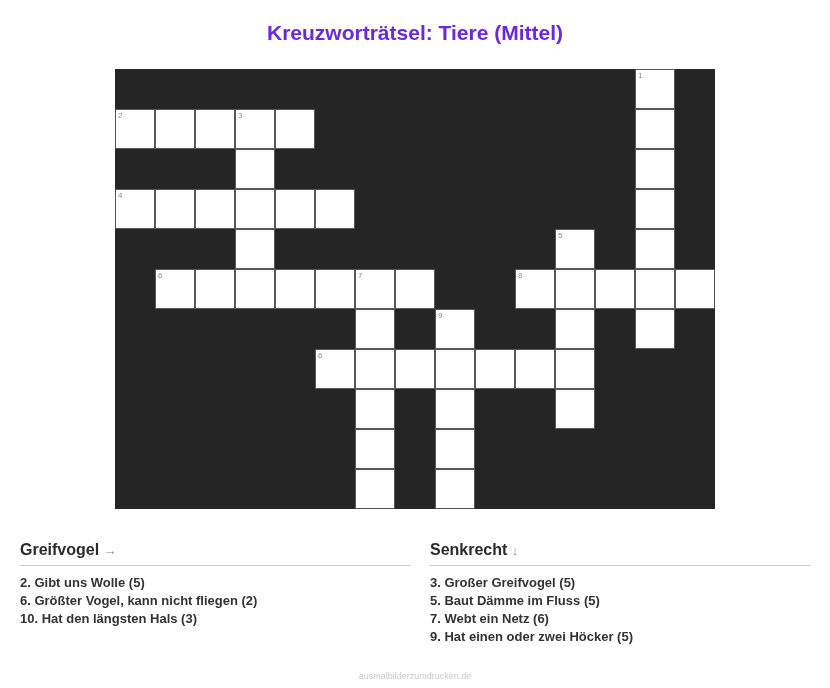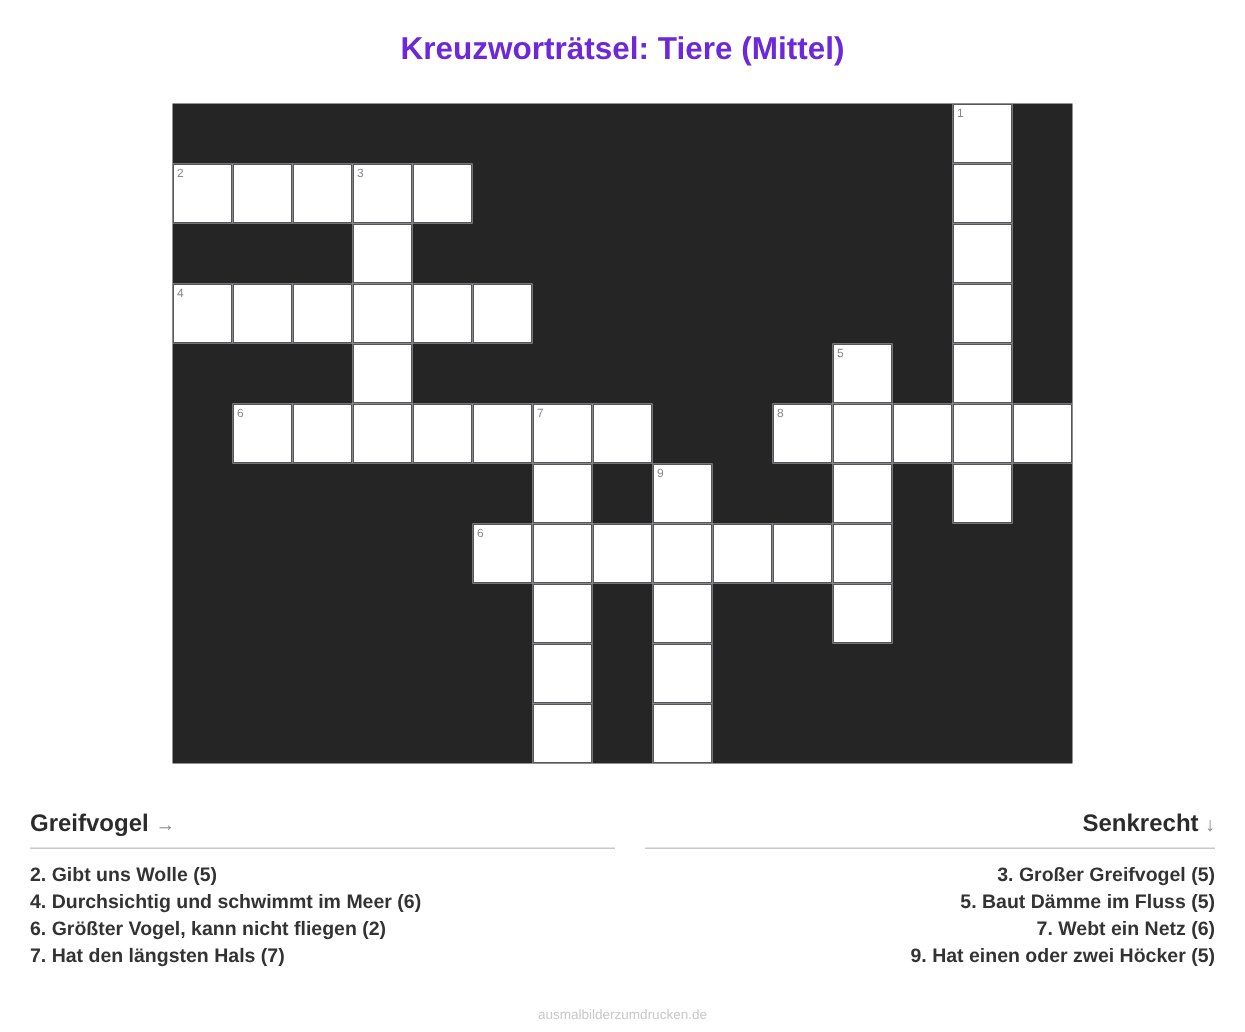--- a/index.html
+++ b/index.html
@@ -57,21 +57,20 @@
     left: 20px;
     width: 790px;
     display: flex;
     gap: 20px;
   }
   .clue-col {
     width: 390px;
   }
   .clue-col.right {
     width: 380px;
-    text-align: right;
   }
   .clue-head {
     font-size: 16px;
     font-weight: bold;
     color: #2b2b2b;
     border-bottom: 1px solid #c9c9c9;
     padding-bottom: 6px;
   }
   .clue-head .arrow {
     font-weight: normal;
@@ -179,23 +178,22 @@
     </div>
 
   <div class="clues">
     <div class="clue-col">
       <div class="clue-head">
         <span>Greifvogel</span>
         <span class="arrow">→</span>
       </div>
       <ul class="clue-list" id="across-list">
           <li>2. Gibt uns Wolle (5)</li>
-          <li>4. Durchsichtig und schwimmt im Meer (6)</li>
           <li>6. Größter Vogel, kann nicht fliegen (2)</li>
-          <li>7. Hat den längsten Hals (7)</li>
+          <li>10. Hat den längsten Hals (3)</li>
         </ul>
     </div>
     <div class="clue-col right">
       <div class="clue-head">
         <span>Senkrecht</span>
         <span class="arrow">↓</span>
       </div>
       <ul class="clue-list" id="down-list">
           <li>3. Großer Greifvogel (5)</li>
           <li>5. Baut Dämme im Fluss (5)</li>

